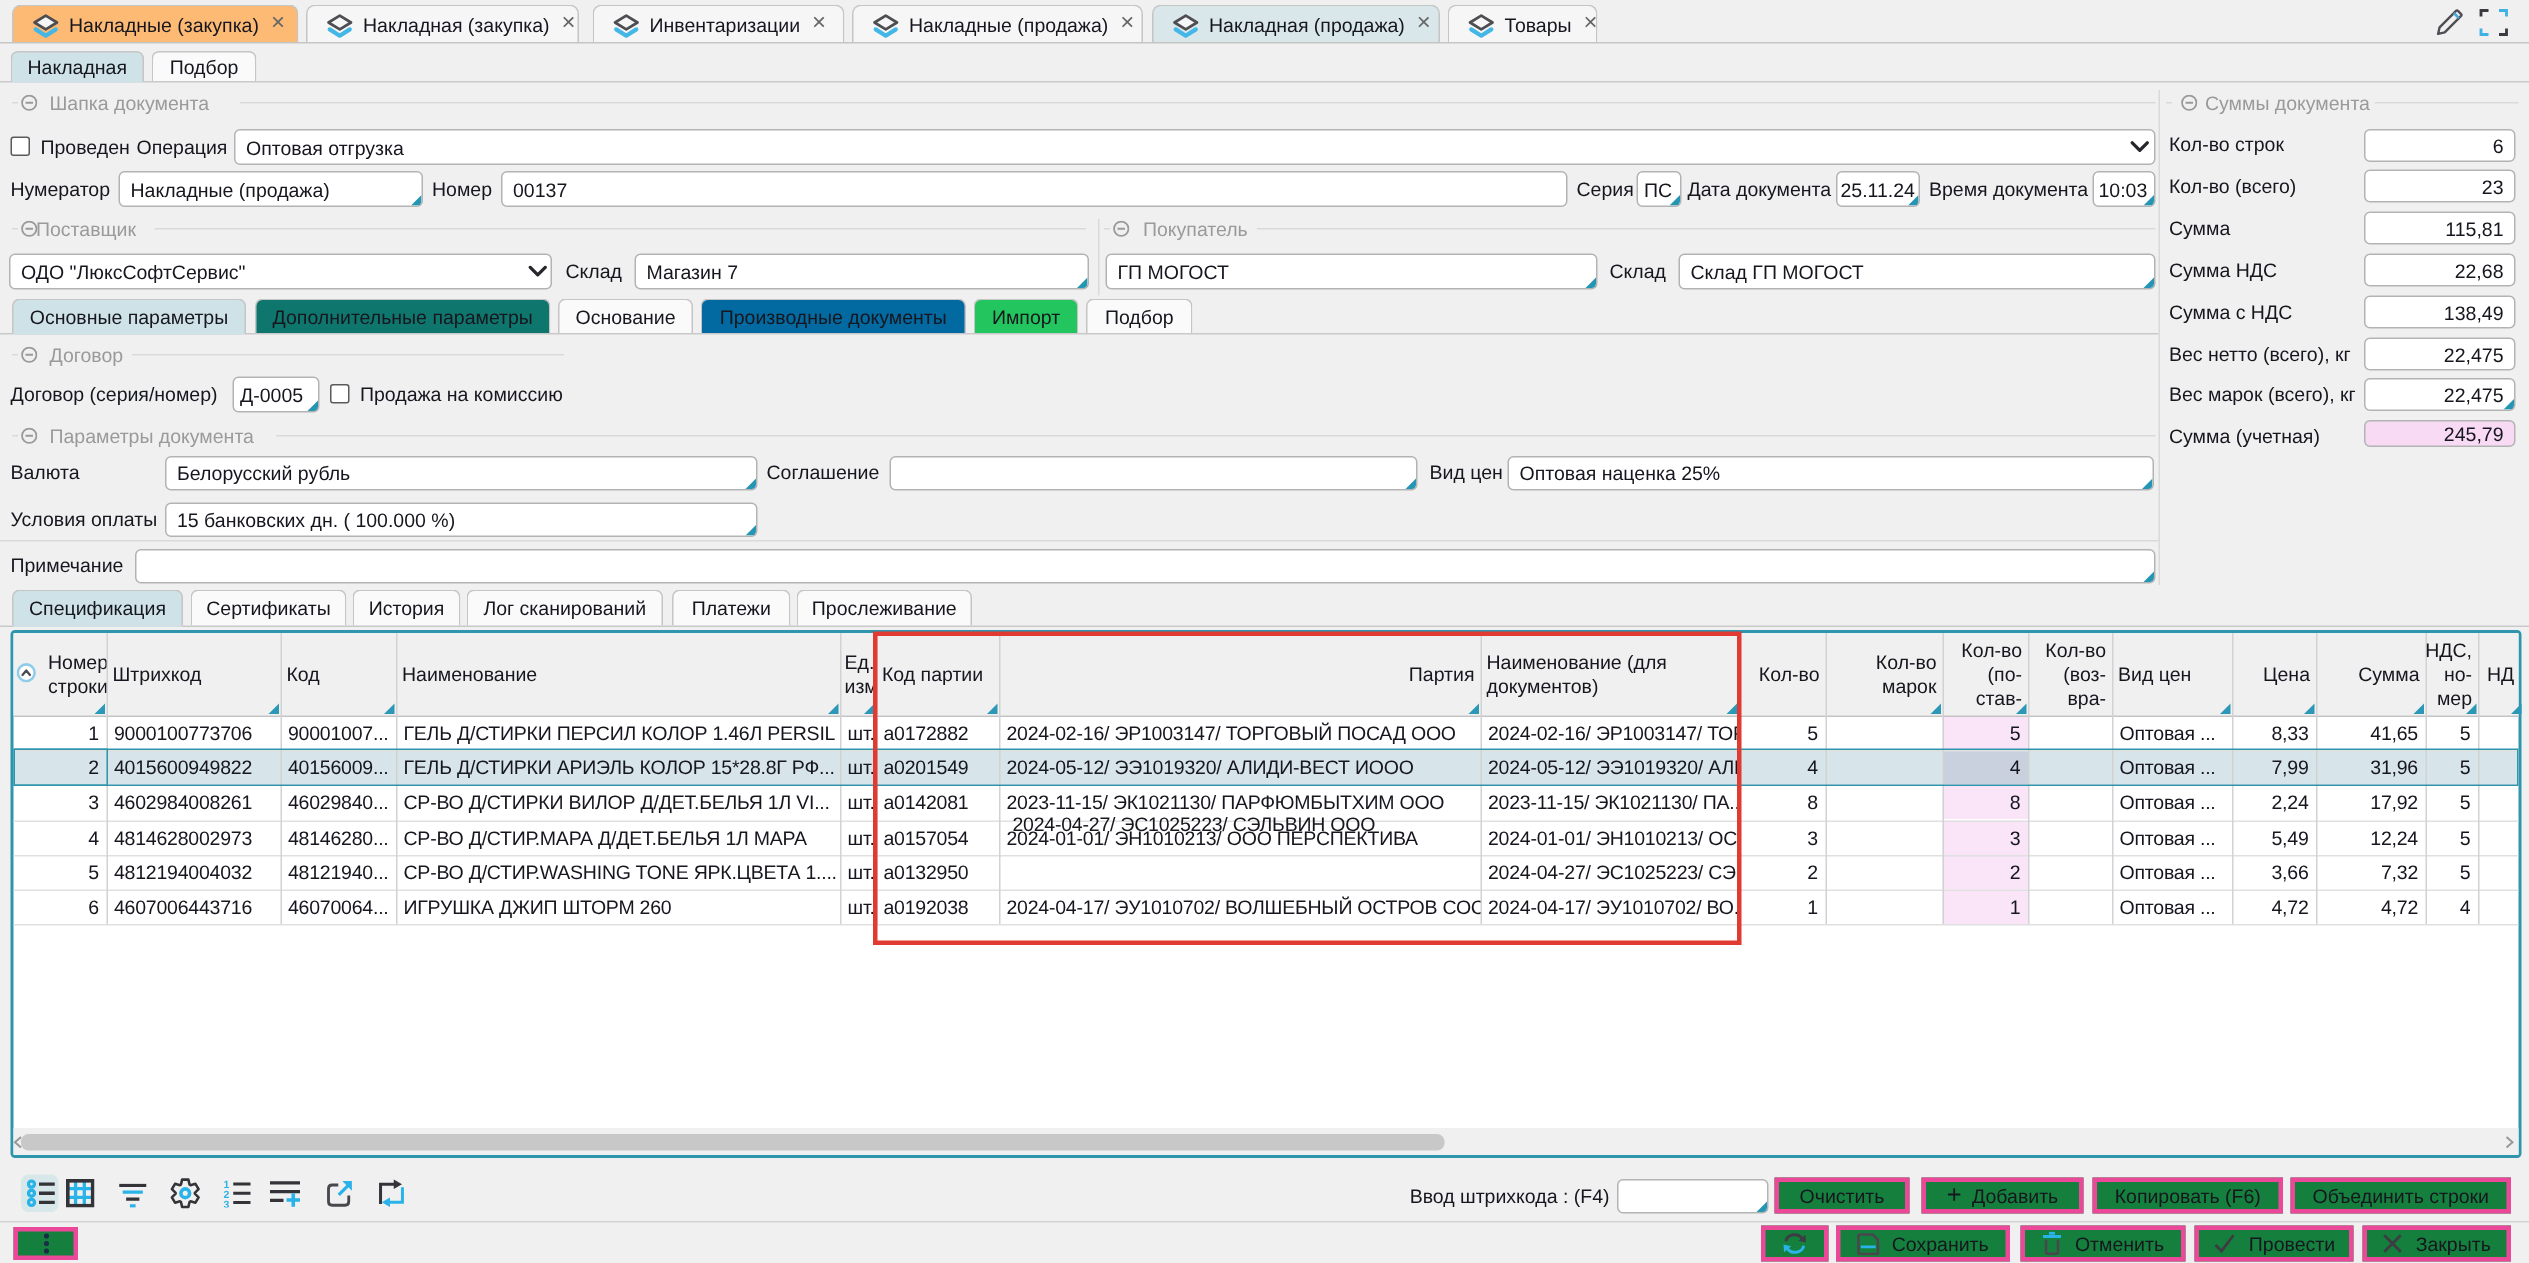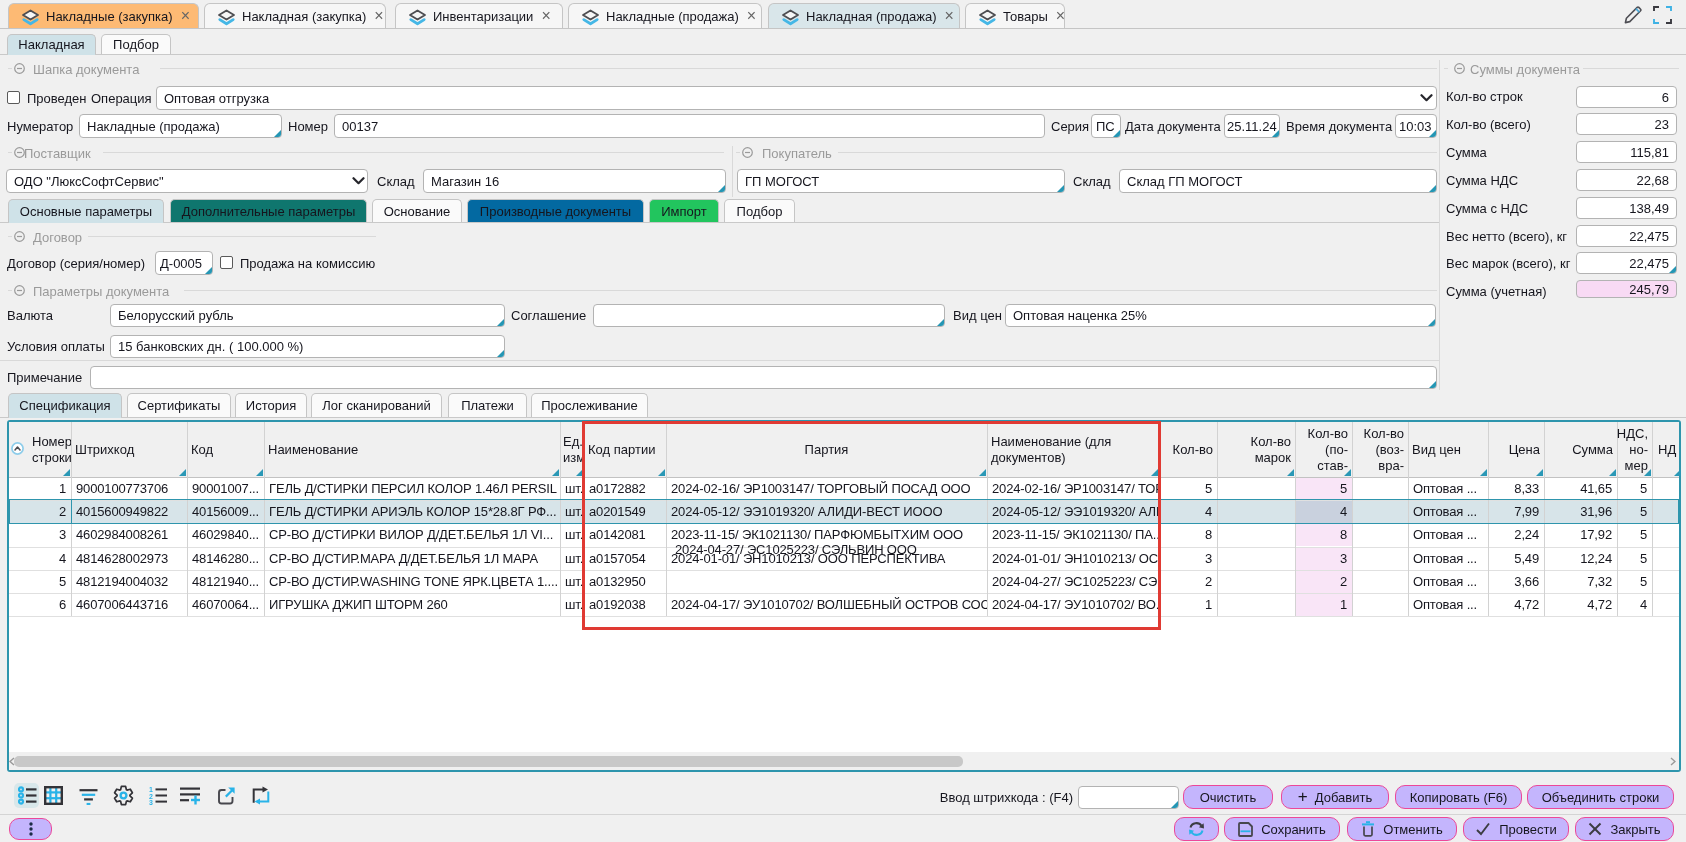--- a/index.html
+++ b/index.html
@@ -12,21 +12,21 @@
 .tri:after{content:"";position:absolute;right:0;bottom:0;width:0;height:0;
  border-left:7px solid transparent;border-bottom:7px solid #2496b4}
 .ttab{position:absolute;top:3px;height:25px;background:#f6f6f6;border:1px solid #c5c5c5;border-bottom:none;
  border-radius:6px 6px 0 0;display:flex;align-items:center;padding:0 12px;white-space:nowrap;overflow:hidden}
 .ttab .x{color:#666;font-size:16px;margin-left:8px;line-height:10px}
 .stab{position:absolute;background:#fafafa;border:1px solid #c5c5c5;border-bottom:none;
  border-radius:5px 5px 0 0;display:flex;align-items:center;justify-content:center;white-space:nowrap}
 .grpt{position:absolute;white-space:nowrap;color:#9a9a9a;font-size:13px;transform:translateY(-50%)}
 .hline{position:absolute;height:1px;background:#d9d9d9}
 .vline{position:absolute;width:1px;background:#d9d9d9}
-.btn{position:absolute;background:#c4b5fd;border:1px solid #ec4899;border-radius:10px;
+.btn{position:absolute;background:#15803d;border:3px solid #ec4899;border-radius:0;
  display:flex;align-items:center;justify-content:center;white-space:nowrap;font-size:13px}
 .cb{position:absolute;width:13px;height:13px;background:#fff;border:1px solid #5a5a5a;border-radius:2px}
 </style></head><body>
 
 <div class="ttab" style="left:8px;width:191px;background:#fdba74">
     <svg style="margin-top:2px;flex-shrink:0" width="19" height="17" viewBox="0 0 19 17">
       <path d="M2.8 10.6 L9.5 14.8 L16.2 10.6" fill="none" stroke="#45b7e6" stroke-width="2.8" stroke-linejoin="round" stroke-linecap="round"></path>
       <path d="M9.5 1.4 L17 6 L9.5 10.6 L2 6 Z" fill="#f6f6f6" stroke="#4e4e52" stroke-width="1.8" stroke-linejoin="round"></path>
     </svg>
     <span style="margin-left:6px">Накладные (закупка)</span>
@@ -134,21 +134,21 @@
     <path d="M3 5.5 H8" stroke="#9a9a9a" stroke-width="1.2"></path>
   </svg>
 <div class="grpt" style="left:762px;top:153px">Покупатель</div>
 <div class="hline" style="left:838px;top:152px;width:599px"></div>
 <div class="vline" style="left:732px;top:146px;height:51px"></div>
 <div class="inp" style="left:6px;top:169px;width:362px;height:24px">ОДО "ЛюксСофтСервис"</div>
 <svg class="a" style="left:352px;top:177px" width="13" height="8" viewBox="0 0 13 8">
     <path d="M1.5 1.2 L6.5 6.2 L11.5 1.2" fill="none" stroke="#26262c" stroke-width="2.2" stroke-linecap="round" stroke-linejoin="round"></path>
   </svg>
 <div class="lbl" style="left:377px;top:181px">Склад</div>
-<div class="inp tri" style="left:423px;top:169px;width:303px;height:24px">Магазин 16</div>
+<div class="inp tri" style="left:423px;top:169px;width:303px;height:24px">Магазин 7</div>
 <div class="inp tri" style="left:737px;top:169px;width:328px;height:24px">ГП МОГОСТ</div>
 <div class="lbl" style="left:1073px;top:181px">Склад</div>
 <div class="inp tri" style="left:1119px;top:169px;width:318px;height:24px">Склад ГП МОГОСТ</div>
 <div class="stab" style="left:8px;top:199px;width:156px;height:23px;background:#cfe2e8">Основные параметры</div>
 <div class="stab" style="left:170px;top:199px;width:197px;height:23px;background:#0f766e">Дополнительные параметры</div>
 <div class="stab" style="left:372px;top:199px;width:90px;height:23px;background:#fafafa">Основание</div>
 <div class="stab" style="left:467px;top:199px;width:177px;height:23px;background:#0369a1">Производные документы</div>
 <div class="stab" style="left:649px;top:199px;width:70px;height:23px;background:#22c55e">Импорт</div>
 <div class="stab" style="left:724px;top:199px;width:71px;height:23px;background:#fafafa">Подбор</div>
 <div class="hline" style="left:0;top:222px;width:1439px;background:#c9c9c9"></div>
@@ -264,21 +264,21 @@
 <div class="a" style="left:552px;top:469px;width:0;height:0;border-left:7px solid transparent;border-bottom:7px solid #2a98b6"></div>
 <div class="a" style="left:560px;top:422px;width:24px;height:55px;display:flex;flex-direction:column;justify-content:center;align-items:flex-start;padding:0 0px 0 3px;overflow:hidden;white-space:nowrap">
     <div style="line-height:16px">Ед.</div>
     <div style="line-height:16px">изм.</div>
   </div>
 <div class="a" style="left:576px;top:469px;width:0;height:0;border-left:7px solid transparent;border-bottom:7px solid #2a98b6"></div>
 <div class="a" style="left:584px;top:422px;width:82px;height:55px;display:flex;flex-direction:column;justify-content:center;align-items:flex-start;padding:0 4px 0 4px;overflow:hidden;white-space:nowrap">
     <div style="line-height:16px">Код партии</div>
   </div>
 <div class="a" style="left:658px;top:469px;width:0;height:0;border-left:7px solid transparent;border-bottom:7px solid #2a98b6"></div>
-<div class="a" style="left:666px;top:422px;width:321px;height:55px;display:flex;flex-direction:column;justify-content:center;align-items:center;padding:0 4px 0 4px;overflow:hidden;white-space:nowrap">
+<div class="a" style="left:666px;top:422px;width:321px;height:55px;display:flex;flex-direction:column;justify-content:center;align-items:flex-end;padding:0 4px 0 4px;overflow:hidden;white-space:nowrap">
     <div style="line-height:16px">Партия</div>
   </div>
 <div class="a" style="left:979px;top:469px;width:0;height:0;border-left:7px solid transparent;border-bottom:7px solid #2a98b6"></div>
 <div class="a" style="left:987px;top:422px;width:172px;height:55px;display:flex;flex-direction:column;justify-content:center;align-items:flex-start;padding:0 4px 0 4px;overflow:hidden;white-space:nowrap">
     <div style="line-height:16px">Наименование (для</div>
     <div style="line-height:16px">документов)</div>
   </div>
 <div class="a" style="left:1151px;top:469px;width:0;height:0;border-left:7px solid transparent;border-bottom:7px solid #2a98b6"></div>
 <div class="a" style="left:1159px;top:422px;width:58px;height:55px;display:flex;flex-direction:column;justify-content:center;align-items:flex-end;padding:0 4px 0 4px;overflow:hidden;white-space:nowrap">
     <div style="line-height:16px">Кол-во</div>

